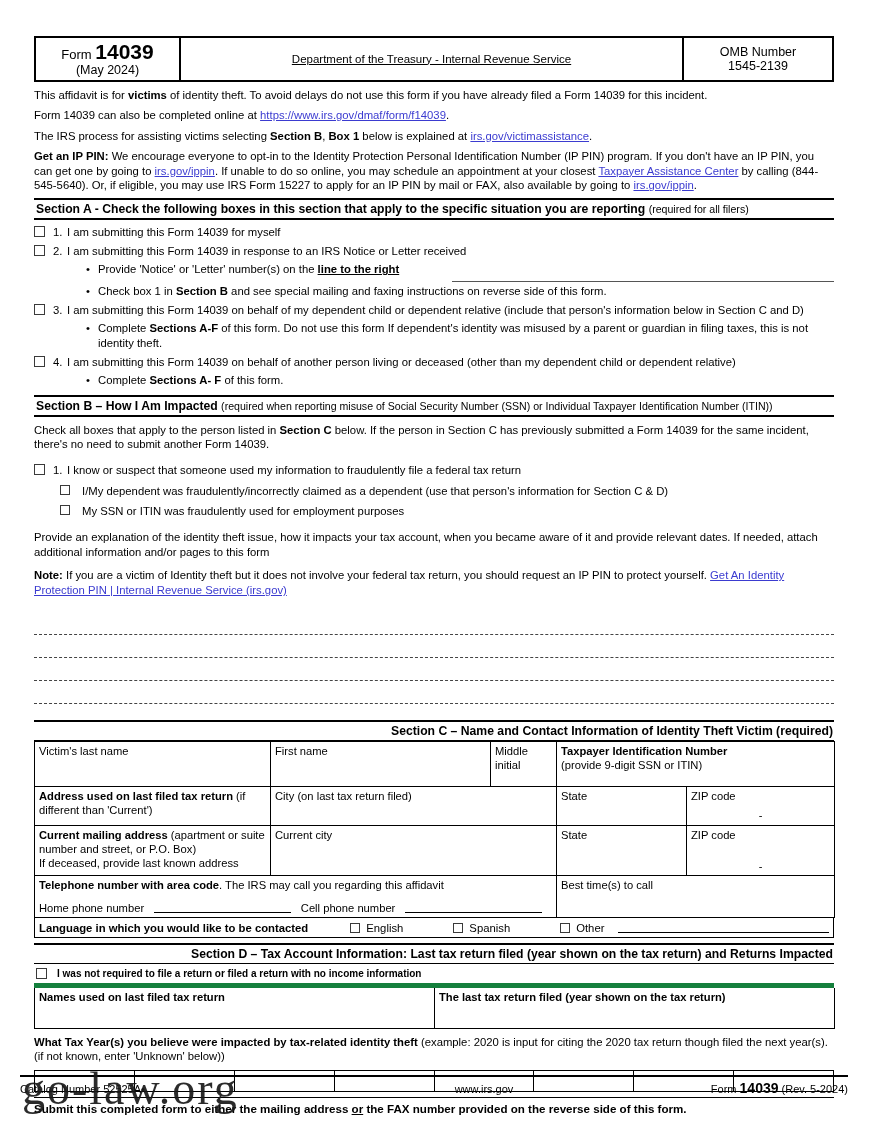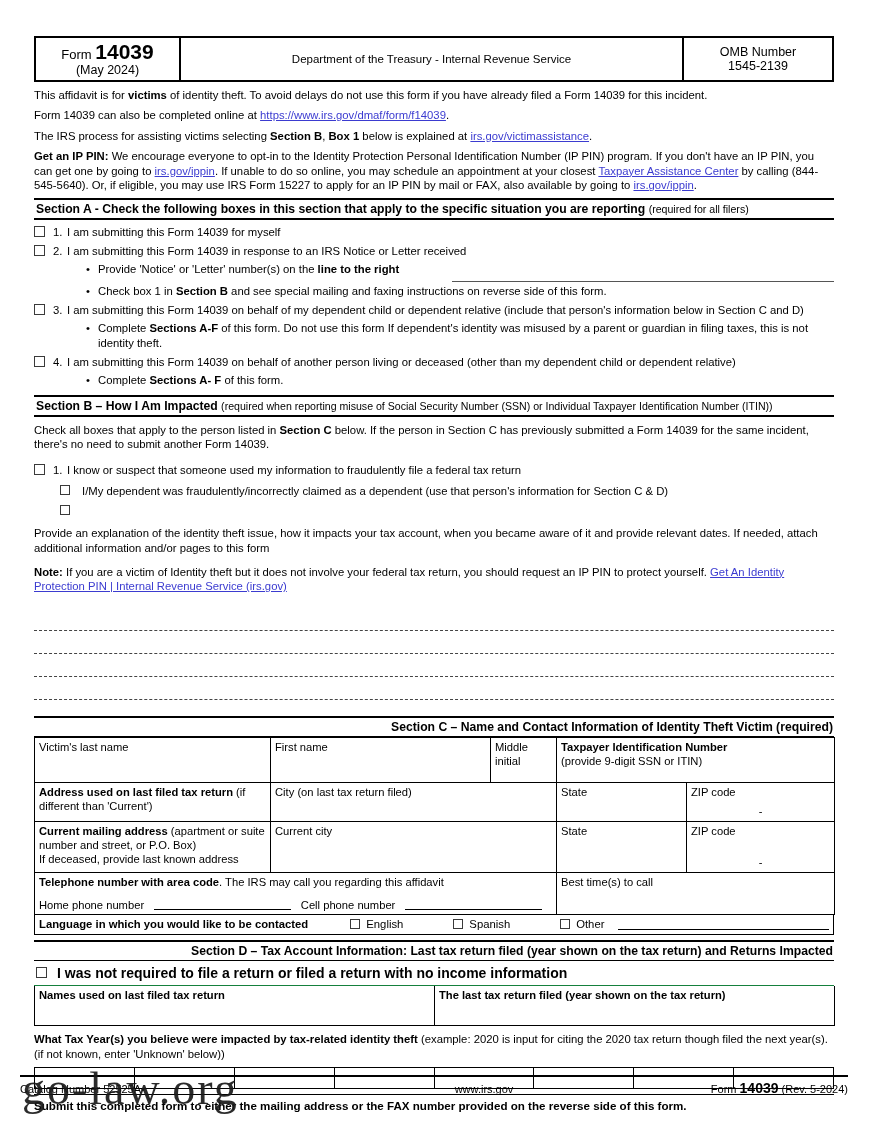--- a/index.html
+++ b/index.html
@@ -16,21 +16,21 @@
   .sheet { position:absolute; left:34px; top:36px; width:800px; }
 
   
   .hdr { display:flex; border:2px solid #000; height:46px; }
   .hdr-left { width:145px; border-right:2px solid #000; display:flex; flex-direction:column;
               align-items:center; justify-content:center; line-height:1.05; }
   .hdr-left .l1 { font-size:13px; }
   .hdr-left .l1 b { font-size:21px; font-weight:bold; }
   .hdr-left .l2 { font-size:12.5px; margin-top:1px; }
   .hdr-mid { flex:1; display:flex; flex-direction:row; align-items:center; justify-content:center;
-             border-right:2px solid #000; line-height:1.1; }
+             border-right:2px solid #000; line-height:1.1;text-decoration:underline; }
   .hdr-mid .dept { font-size:11.5px; }
   .hdr-mid .title { font-size:19.5px; font-weight:bold; margin-top:1px; }
   .hdr-right { width:148px; display:flex; flex-direction:column; align-items:center; justify-content:center;
                line-height:1.15; font-size:12.5px; }
 
   
   .intro { margin-top:6px; font-size:11.3px; line-height:1.28; }
   .intro p { margin:0 0 6px 0; }
   .lnk { color:#3b3bd0; text-decoration:underline; }
   .b { font-weight:bold; }
@@ -47,21 +47,21 @@
         display:inline-block; flex:0 0 auto; }
   .ck.sm { width:10px; height:10px; }
   .row { display:flex; align-items:flex-start; font-size:11.3px; line-height:1.3; margin-top:5px; }
   .row .ck { margin-top:1px; }
   .row .num { width:22px; flex:0 0 auto; text-align:left; padding-left:8px; }
   .row .txt { flex:1; }
   .bullet { font-size:11.3px; line-height:1.3; margin-top:3px; padding-left:52px;
             display:flex; }
   .bullet .dot { width:12px; flex:0 0 auto; }
   .bullet .btxt { flex:1; }
-  .u { }
+  .u { text-decoration:underline; }
 
   .ruleline { border-bottom:1.5px solid #555; height:0; }
 
   
   .para { font-size:11.3px; line-height:1.3; margin-top:6px; }
   .subrow { display:flex; align-items:flex-start; font-size:11.3px; line-height:1.3;
             margin-top:6px; padding-left:26px; }
   .subrow .ck { margin-top:1px; margin-right:12px; }
 
   
@@ -82,22 +82,22 @@
   .phoneline .ln { flex:1; border-bottom:1px solid #000; margin:0 10px 2px 10px; height:11px; }
 
   
   .langrow { display:flex; align-items:center; border:1px solid #000; border-top:none;
              font-size:11.3px; padding:3px 4px; }
   .langrow .lt { font-weight:bold; }
   .langopt { display:flex; align-items:center; gap:6px; }
   .langline { flex:1; border-bottom:1px solid #000; height:12px; margin-left:14px; margin-bottom:1px; }
 
   
-  .dck { display:flex; align-items:center; font-size:14px; font-weight:bold;
-         padding:4px 2px; border-bottom:1px solid #15803d; }
+  .dck { display:flex; align-items:center; font-size:10px; font-weight:bold;
+         padding:4px 2px; border-bottom:5px solid #15803d; }
   .dck .ck { margin-right:10px; }
 
   .yeargrid { display:flex; border:1px solid #000; border-top:1.5px solid #000; height:22px; }
   .yeargrid div { flex:1; border-right:1px solid #000; }
   .yeargrid div:last-child { border-right:none; }
 
   .submitline { font-size:11.6px; font-weight:bold; margin-top:5px;
                 border-top:1px solid #000; padding-top:4px; }
 
   
@@ -202,20 +202,21 @@
     <span class="num">1.</span>
     <span class="txt">I know or suspect that someone used my information to fraudulently file a federal tax return</span>
   </div>
 
   <div class="subrow">
     <span class="ck sm"></span>
     <span>I/My dependent was fraudulently/incorrectly claimed as a dependent (use that person's information for Section C &amp; D)</span>
   </div>
   <div class="subrow">
     <span class="ck sm"></span>
+    <span>My SSN or ITIN was fraudulently used for employment purposes</span>
   </div>
 
   <div class="para" style="margin-top:11px;">Provide an explanation of the identity theft issue, how it impacts your tax account, when you became aware of it and provide relevant dates. If needed, attach additional information and/or pages to this form</div>
 
   <div class="para" style="margin-top:9px;"><span class="b">Note:</span><span> If you are a victim of Identity theft but it does not involve your federal tax return, you should request an IP PIN to protect yourself. </span><a class="lnk" href="#">Get An Identity Protection PIN | Internal Revenue Service (irs.gov)</a></div>
 
   <div class="dashwrap">
     <div class="dashline"></div>
     <div class="dashline"></div>
     <div class="dashline"></div>

